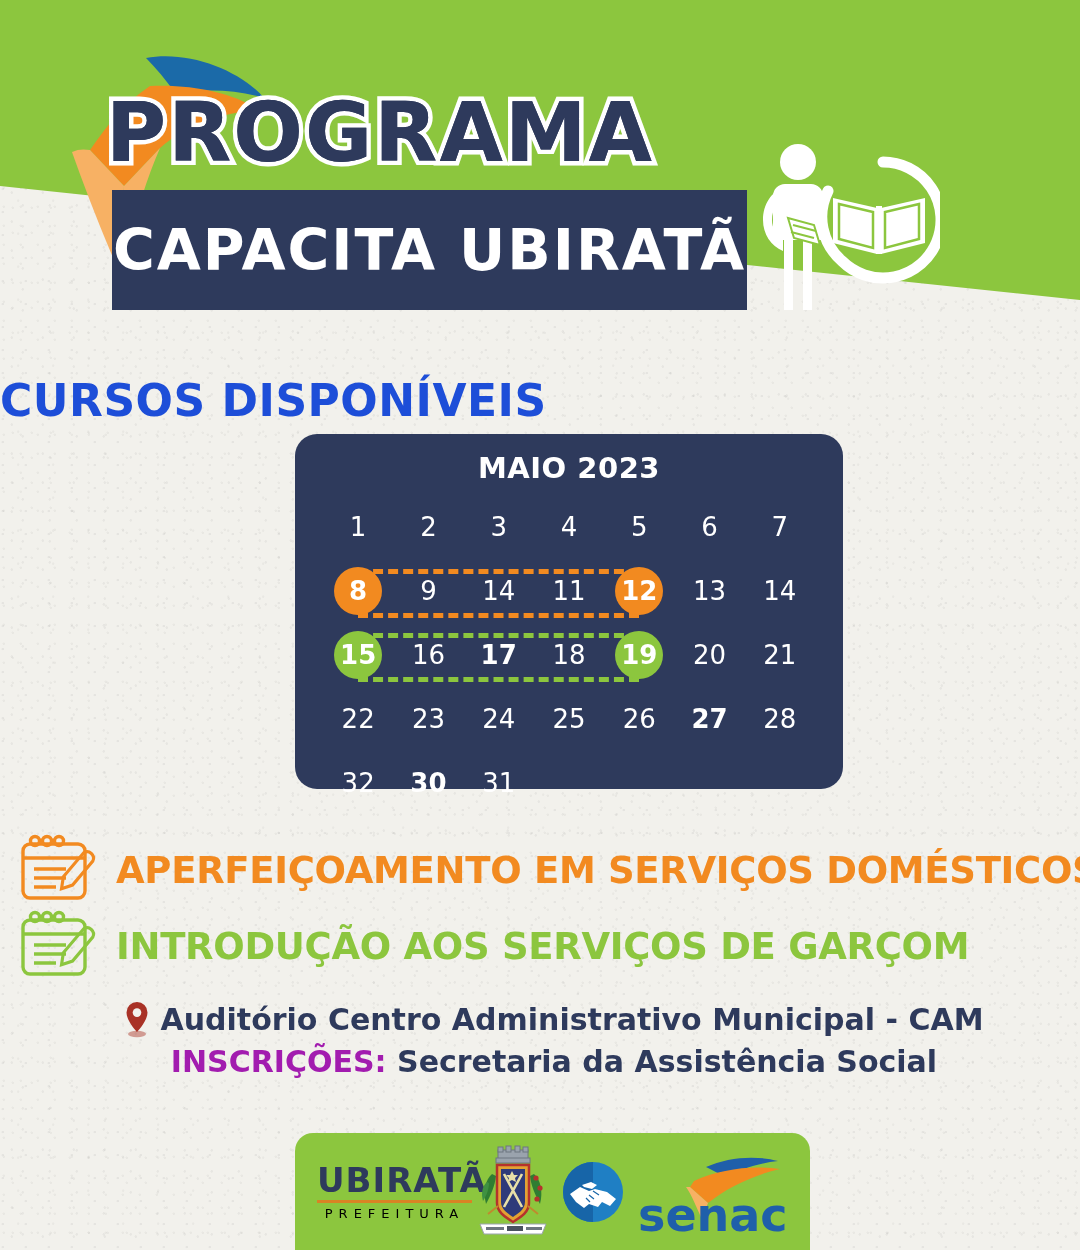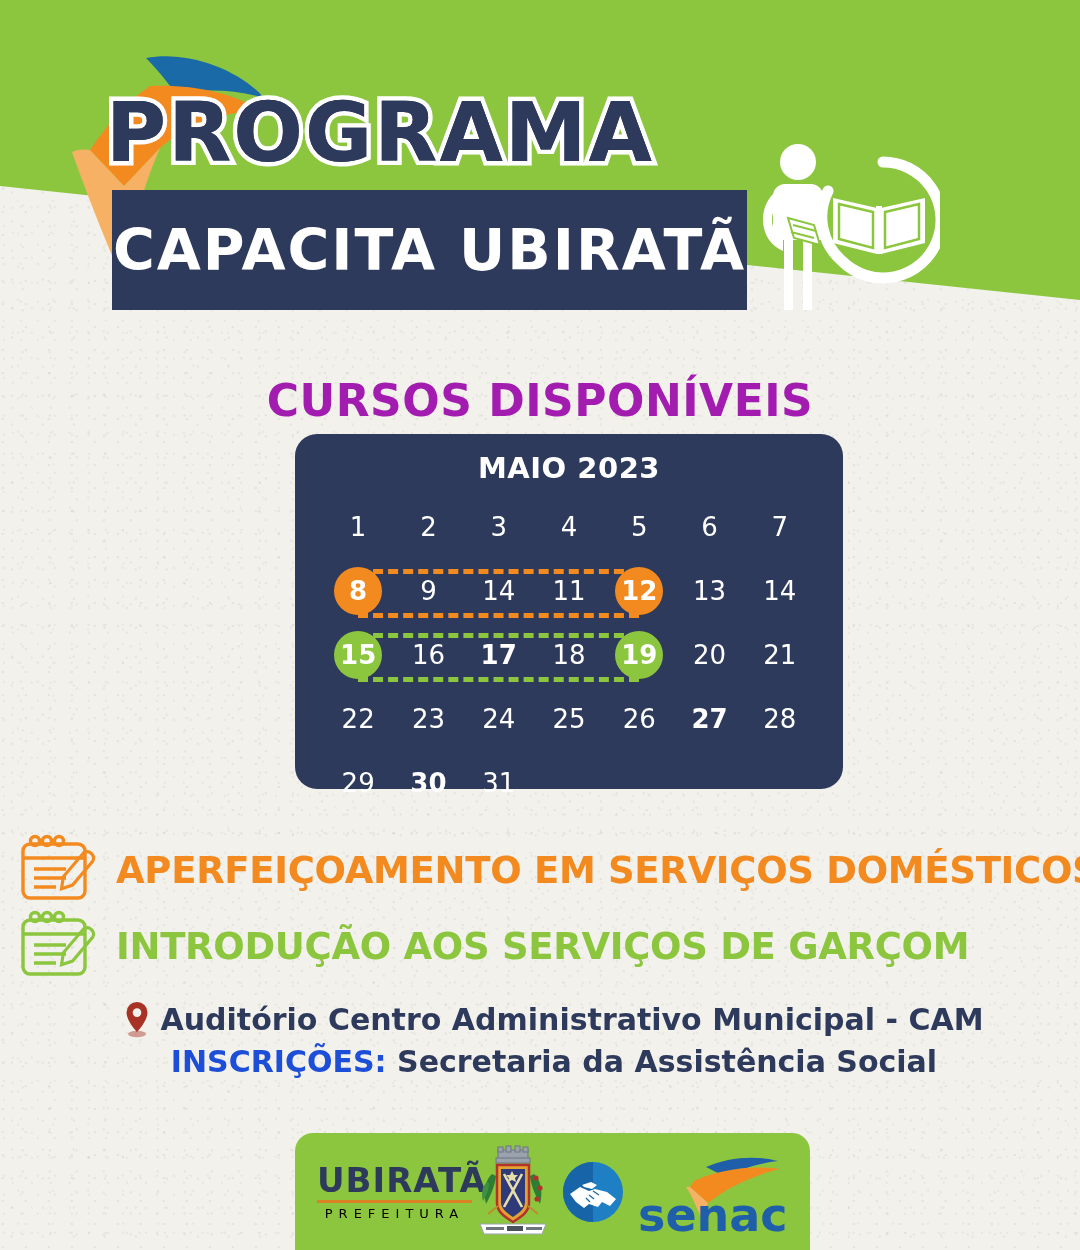--- a/index.html
+++ b/index.html
@@ -63,22 +63,22 @@
   .capacita-txt{
     color:#ffffff;font-size:57px;font-weight:bold;letter-spacing:2px;
     font-family:"DejaVu Sans",sans-serif;white-space:nowrap;
   }
 
   
   .student-icon{position:absolute;left:755px;top:140px;width:185px;height:175px;z-index:6;}
 
   
   .cursos{
-    position:absolute;z-index:5;left:0;top:375px;width:1080px;text-align:center;
-    color:#a21caf;font-size:44px;font-weight:bold;letter-spacing:.5px;
+    position:absolute;z-index:5;left:0;top:375px;width:1080px;text-align:left;
+    color:#1d4ed8;font-size:44px;font-weight:bold;letter-spacing:.5px;
     font-family:"DejaVu Sans",sans-serif;
   }
 
   
   .cal{
     position:absolute;z-index:5;left:295px;top:434px;width:548px;height:355px;
     background:#2e3a5c;border-radius:22px;
   }
   .cal-month{
     text-align:center;color:#fff;font-size:29px;font-weight:bold;
@@ -124,21 +124,21 @@
   .loc-line1{
     display:flex;align-items:center;justify-content:center;gap:10px;
     font-size:30px;font-weight:bold;color:#2e3a5c;
     font-family:"DejaVu Sans",sans-serif;
   }
   .pin{width:26px;height:38px;flex:0 0 26px;}
   .loc-line2{
     margin-top:6px;font-size:30px;font-weight:bold;color:#2e3a5c;
     font-family:"DejaVu Sans",sans-serif;
   }
-  .loc-line2 .insc{color:#1d4ed8;}
+  .loc-line2 .insc{color:#a21caf;}
 
   
   .footer{
     position:absolute;z-index:5;left:295px;top:1133px;width:515px;height:117px;
     background:#8cc63e;border-radius:18px 18px 0 0;
     display:flex;align-items:center;
   }
   .ub-logo{margin-left:22px;width:155px;text-align:center;}
   .ub-name{
     color:#2e3a5c;font-size:34px;font-weight:bold;letter-spacing:1px;line-height:1;
@@ -307,21 +307,21 @@
           </div>
           <div class="cal-cell bold">
             <span>27</span>
           </div>
           <div class="cal-cell">
             <span>28</span>
           </div>
         </div>
         <div class="cal-row">
           <div class="cal-cell">
-            <span>29</span>
+            <span>32</span>
           </div>
           <div class="cal-cell bold">
             <span>30</span>
           </div>
           <div class="cal-cell">
             <span>31</span>
           </div>
           <div class="cal-cell">
             <span></span>
           </div>

